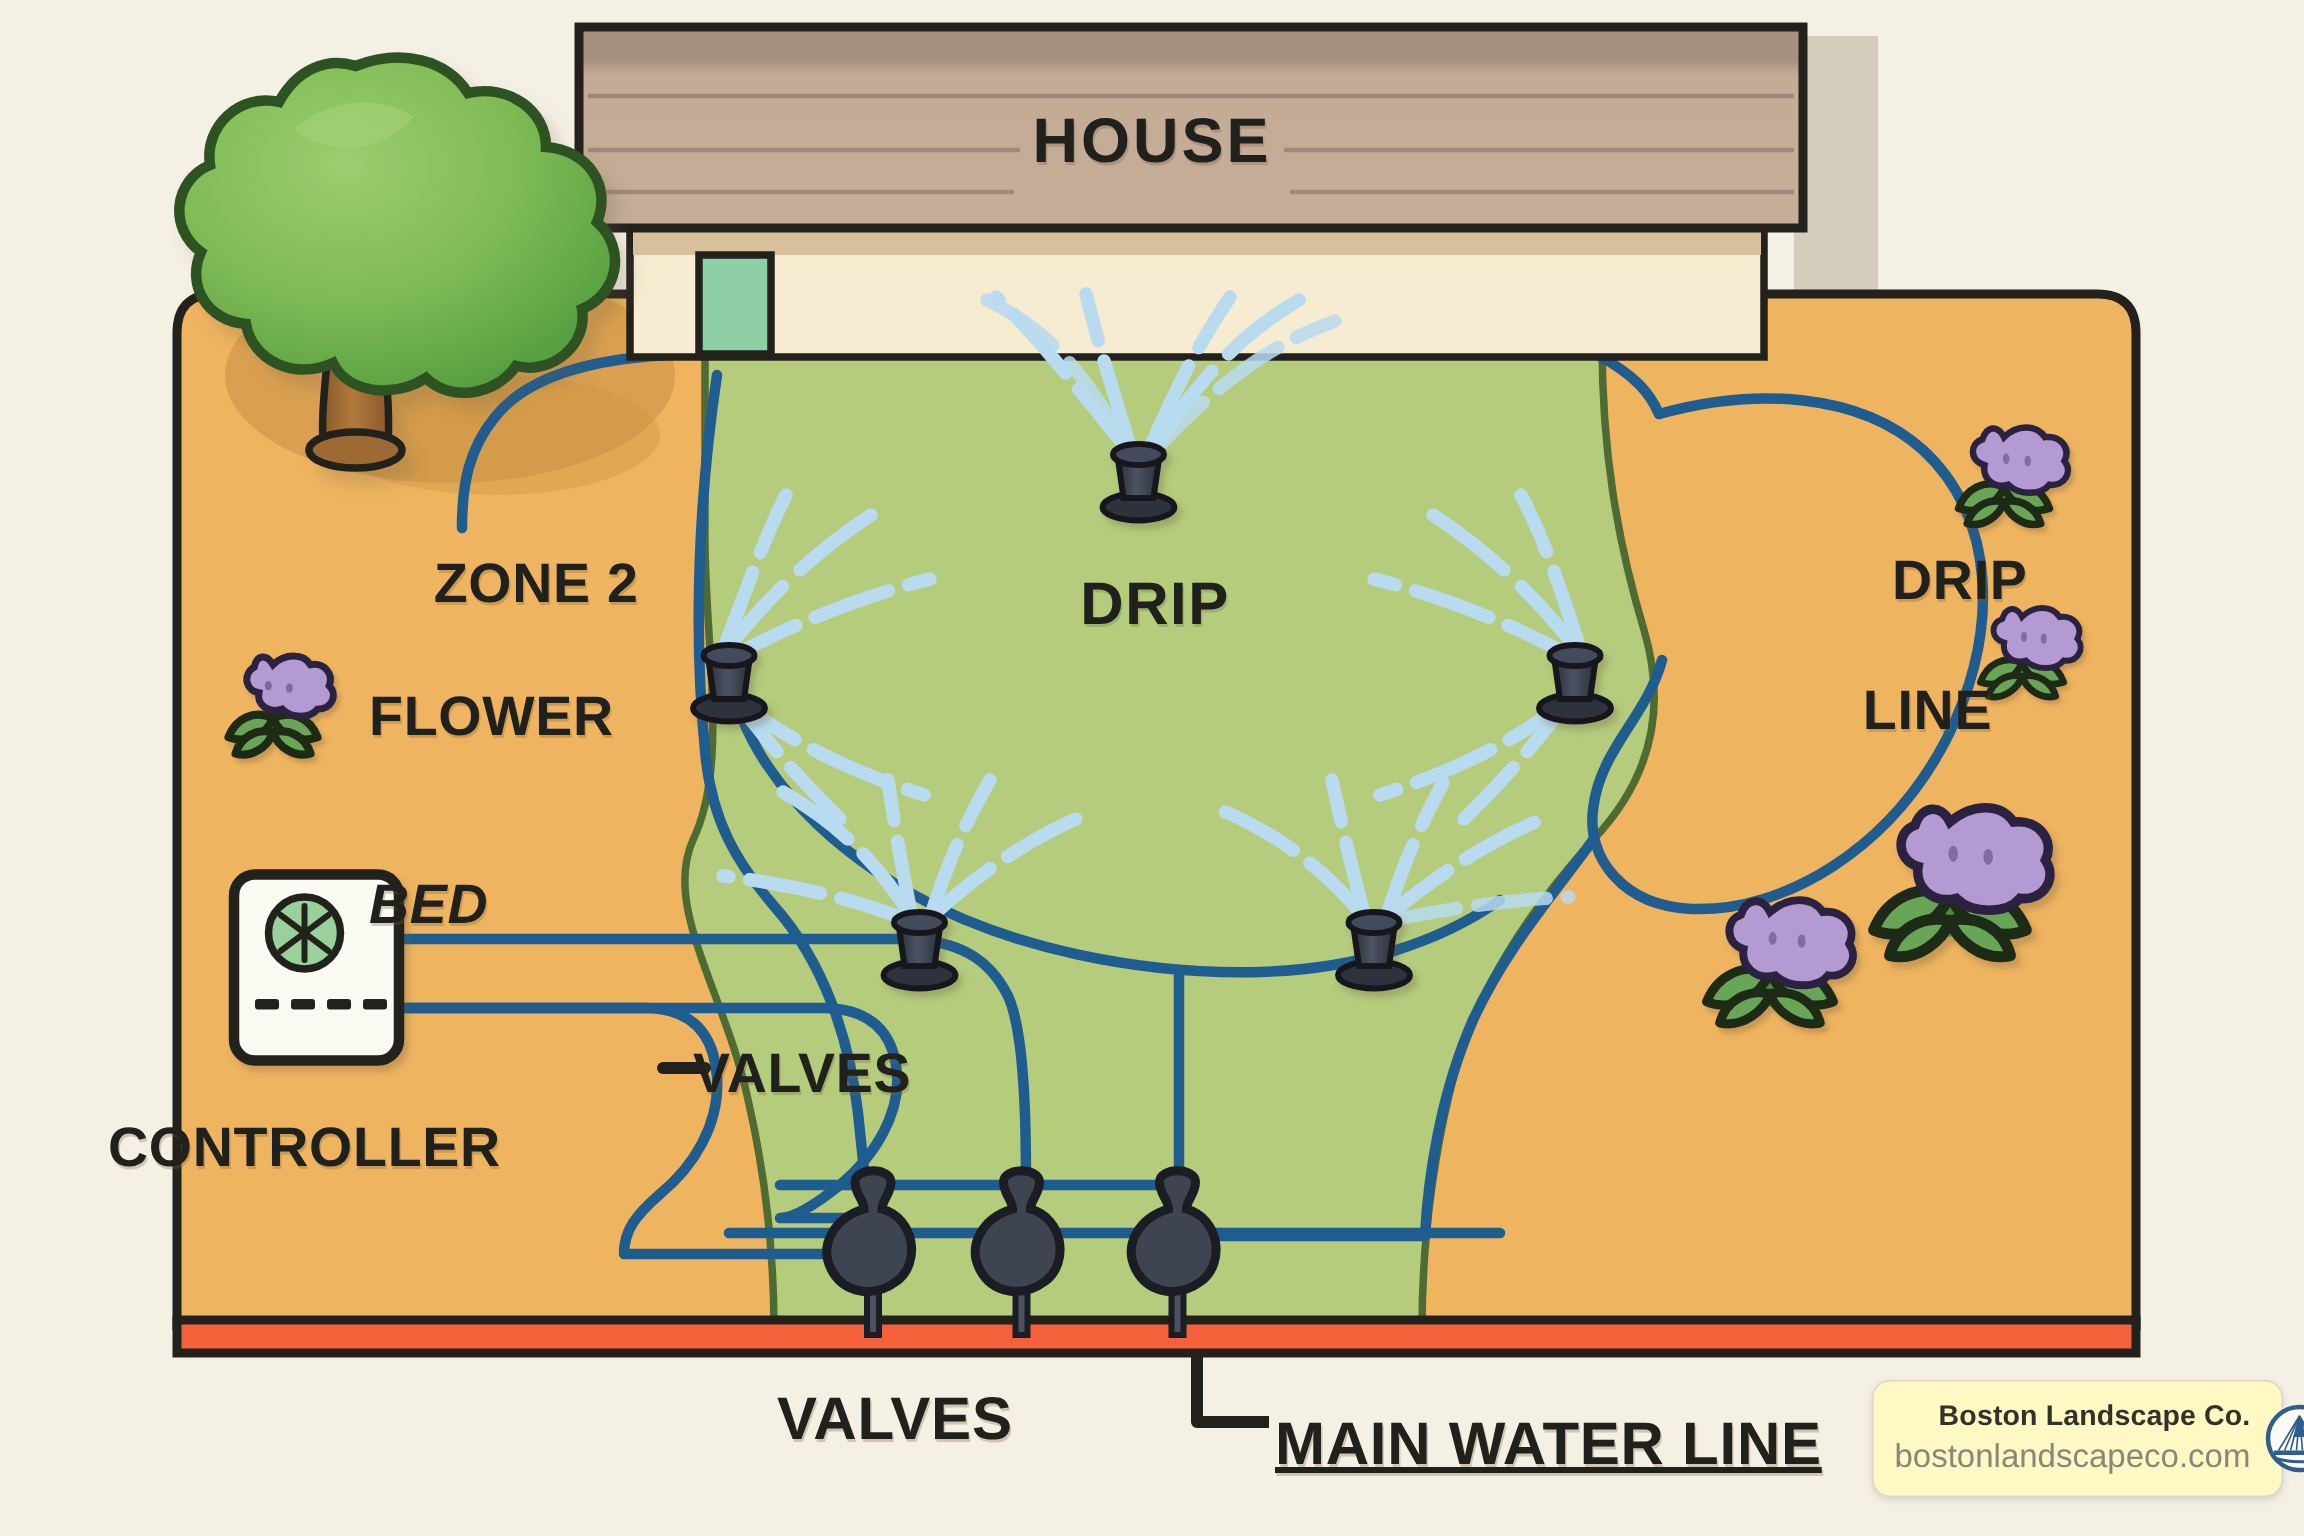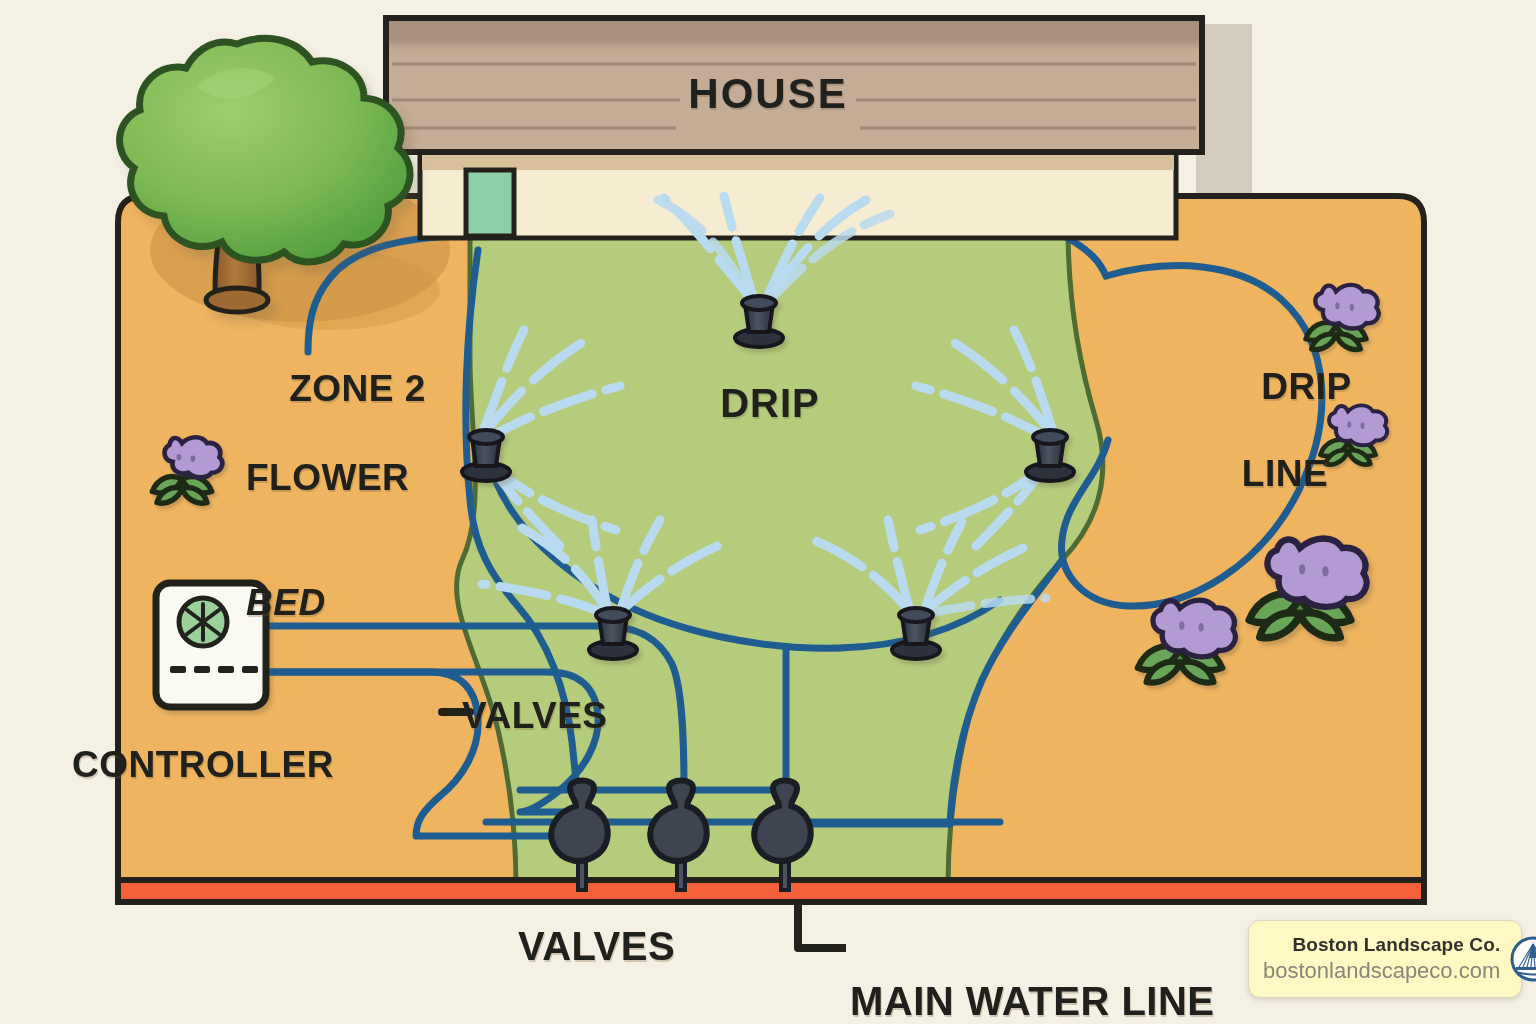--- a/index.html
+++ b/index.html
@@ -73,22 +73,23 @@
   }
   #lbl-valves-mid {
     left: 462px; top: 696px;
     font-size: 37px;
   }
   #lbl-valves-bottom {
     left: 518px; top: 925px;
     font-size: 40px;
   }
   #lbl-mainline {
-    left: 850px; top: 980px;
+    left: 850px; top: 942px;
     font-size: 40px;
+    text-decoration: underline;
   }
   
   #watermark {
     position: absolute;
     left: 1248px;
     top: 920px;
     width: 274px;
     height: 78px;
     background: #fef9c3;
     border: 1px solid #ddd6c6;

